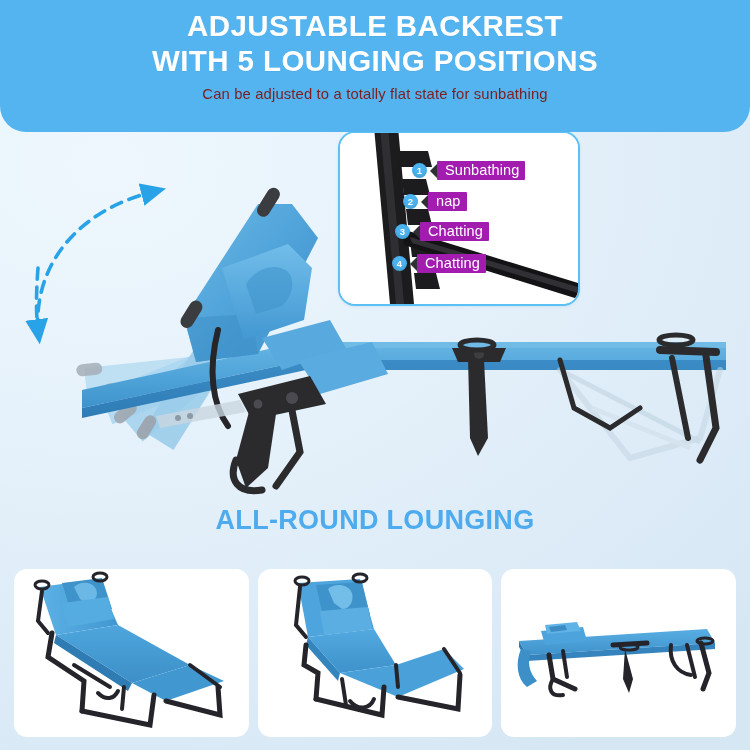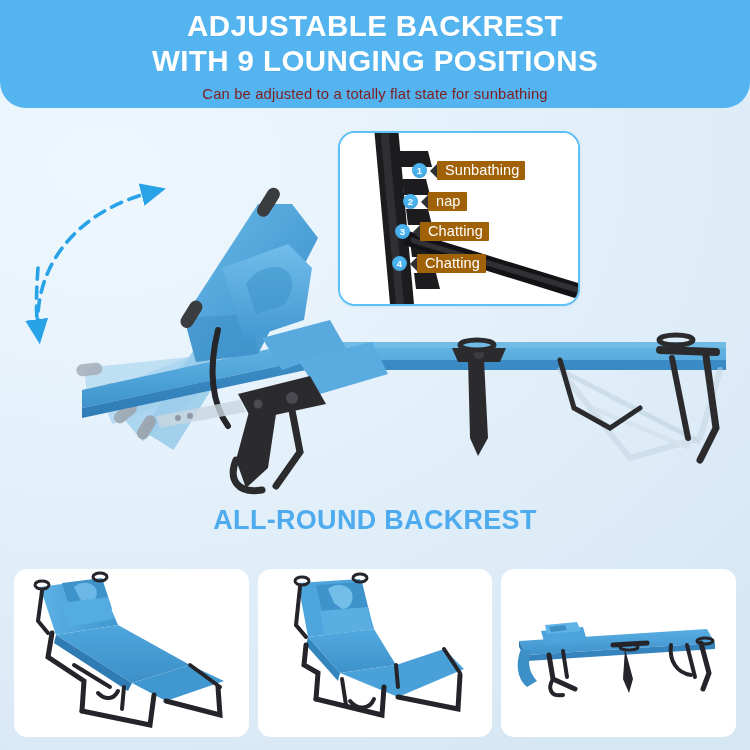--- a/index.html
+++ b/index.html
@@ -13,21 +13,21 @@
 
   
   .page {
     position:absolute; inset:0;
     background:
       radial-gradient(120% 90% at 14% 22%, #eef7fd 0%, #e6f2fb 38%, #dfedf8 66%, #d6e7f4 100%);
   }
 
   
   .header {
-    position:absolute; left:0; top:0; width:750px; height:108px;
+    position:absolute; left:0; top:0; width:750px; height:132px;
     background:#54b4f0;
     border-bottom-left-radius:26px;
     border-bottom-right-radius:26px;
     text-align:center;
     color:#ffffff;
     z-index:6;
   }
   .header h1 {
     font-size:29.5px;
     font-weight:bold;
@@ -70,21 +70,21 @@
     width:15px; height:15px; border-radius:50%;
     background:#4bb3ef;
     color:#ffffff;
     font-size:9.5px; font-weight:bold;
     display:flex; align-items:center; justify-content:center;
     line-height:1;
     box-shadow:inset 0 -2px 3px rgba(0,0,0,.10);
   }
   .tag {
     position:relative;
-    background:#a16207;
+    background:#a21caf;
     color:#ffffff;
     font-size:14.5px;
     padding:1px 6px 2px 8px;
     margin-left:7px;
     border-radius:1px;
     white-space:nowrap;
     letter-spacing:.1px;
   }
   .tag::before {
     content:"";
@@ -116,21 +116,21 @@
   .card svg { position:absolute; left:0; top:0; }
 </style>
 </head>
 <body>
 
 <div class="page"></div>
 
 <div class="header">
   <h1>
     <span>ADJUSTABLE BACKREST</span>
-    <span class="l2">WITH 9 LOUNGING POSITIONS</span>
+    <span class="l2">WITH 5 LOUNGING POSITIONS</span>
   </h1>
   <div class="sub">Can be adjusted to a totally flat state for sunbathing</div>
 </div>
 
 <div class="hero">
   <svg width="750" height="392" viewBox="0 0 750 392">
     <defs>
       <linearGradient id="fabTop" x1="0" y1="0" x2="0" y2="1">
         <stop offset="0%" stop-color="#66b5e4"></stop>
         <stop offset="55%" stop-color="#4ea3d8"></stop>
@@ -276,21 +276,21 @@
       <div class="badge">3</div>
       <div class="tag">Chatting</div>
     </div>
     <div class="row r4">
       <div class="badge">4</div>
       <div class="tag">Chatting</div>
     </div>
   </div>
 </div>
 
-<div class="section-title">ALL-ROUND BACKREST</div>
+<div class="section-title">ALL-ROUND LOUNGING</div>
 
 <div class="cards">
 
   <div class="card">
     <svg width="235" height="168" viewBox="0 0 235 168">
       <defs>
         <linearGradient id="c1a" x1="0" y1="0" x2="0" y2="1">
           <stop offset="0%" stop-color="#4ea6dd"></stop>
             <stop offset="100%" stop-color="#3d8fc8"></stop>
         </linearGradient>

